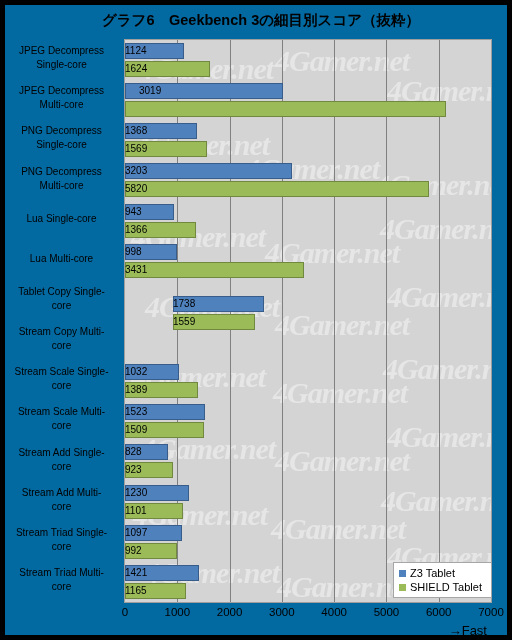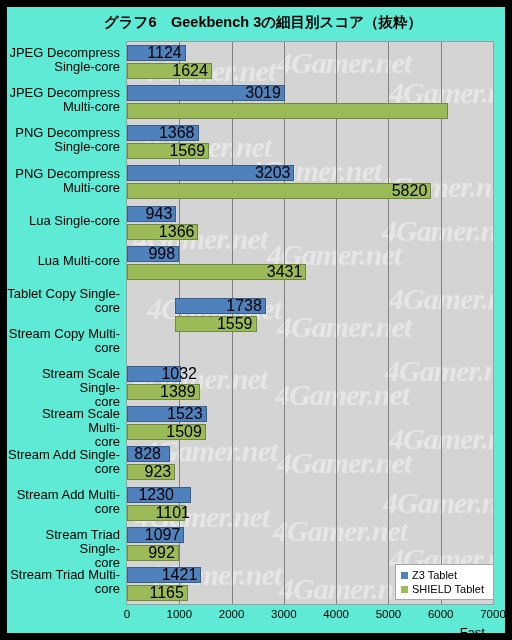--- a/index.html
+++ b/index.html
@@ -15,22 +15,22 @@
     overflow: hidden;
     position: relative;
   }
 
   #chart-root {
     position: absolute;
     left: 0; top: 0;
     width: 512px;
     height: 640px;
     box-sizing: border-box;
-    border: 7px solid #000000;
-    background: #5eead4;
+    border: 5px solid #000000;
+    background: #0369a1;
   }
 
   
   #chart-title {
     position: absolute;
     left: 0;
     top: 6px;
     width: 512px;
     text-align: center;
     font-size: 14.5px;
@@ -107,44 +107,43 @@
   }
   .bar-green {
     background: #9bbb59;
     border-color: #71893f;
     top: 21px;
   }
   .bar-label {
     position: absolute;
     height: 16px;
     line-height: 16px;
-    font-size: 16px;
-    color: #000000;
-    text-align: right;
+    font-size: 10px;
+    color: #000000;
     padding-right: 4px;
     box-sizing: border-box;
     white-space: nowrap;
   }
   .lbl-blue { top: 3px; }
   .lbl-green { top: 21px; }
 
   
   #cat-axis {
     position: absolute;
     left: 0;
     top: 34px;
     width: 117px;
     height: 564px;
   }
   .cat-label {
     position: absolute;
     left: 0;
     width: 113px;
-    text-align: right;
-    font-size: 13px;
+    text-align: center;
+    font-size: 10px;
     line-height: 14px;
     color: #000000;
   }
 
   
   #x-axis {
     position: absolute;
     left: 119px;
     top: 599px;
     width: 368px;
@@ -331,21 +330,21 @@
           <div class="bar-label lbl-green" style="left: 0px; width: 179.392px;">3431</div>
         </div>
         <div class="bar-group" style="top: 253px; height: 40.1429px; margin-left: 48px;">
           <div class="bar bar-blue" title="Z3 Tablet: 1738" style="width: 90.8726px;"></div>
           <div class="bar-label lbl-blue" style="left: 0px; width: 90.8726px;">1738</div>
           <div class="bar bar-green" title="SHIELD Tablet: 1559" style="width: 81.5134px;"></div>
           <div class="bar-label lbl-green" style="left: 0px; width: 81.5134px;">1559</div>
         </div>
         <div class="bar-group" style="top: 321.143px; height: 40.1429px;">
           <div class="bar bar-blue" title="Z3 Tablet: 1032" style="width: 53.9589px;"></div>
-          <div class="bar-label lbl-blue" style="left: 16px; width: 58px;">1032</div>
+          <div class="bar-label lbl-blue" style="left: 0px; width: 58px;">1032</div>
           <div class="bar bar-green" title="SHIELD Tablet: 1389" style="width: 72.6249px;"></div>
           <div class="bar-label lbl-green" style="left: 0px; width: 72.6249px;">1389</div>
         </div>
         <div class="bar-group" style="top: 361.286px; height: 40.1429px;">
           <div class="bar bar-blue" title="Z3 Tablet: 1523" style="width: 79.6311px;"></div>
           <div class="bar-label lbl-blue" style="left: 0px; width: 79.6311px;">1523</div>
           <div class="bar bar-green" title="SHIELD Tablet: 1509" style="width: 78.8991px;"></div>
           <div class="bar-label lbl-green" style="left: 0px; width: 78.8991px;">1509</div>
         </div>
         <div class="bar-group" style="top: 401.429px; height: 40.1429px;">

